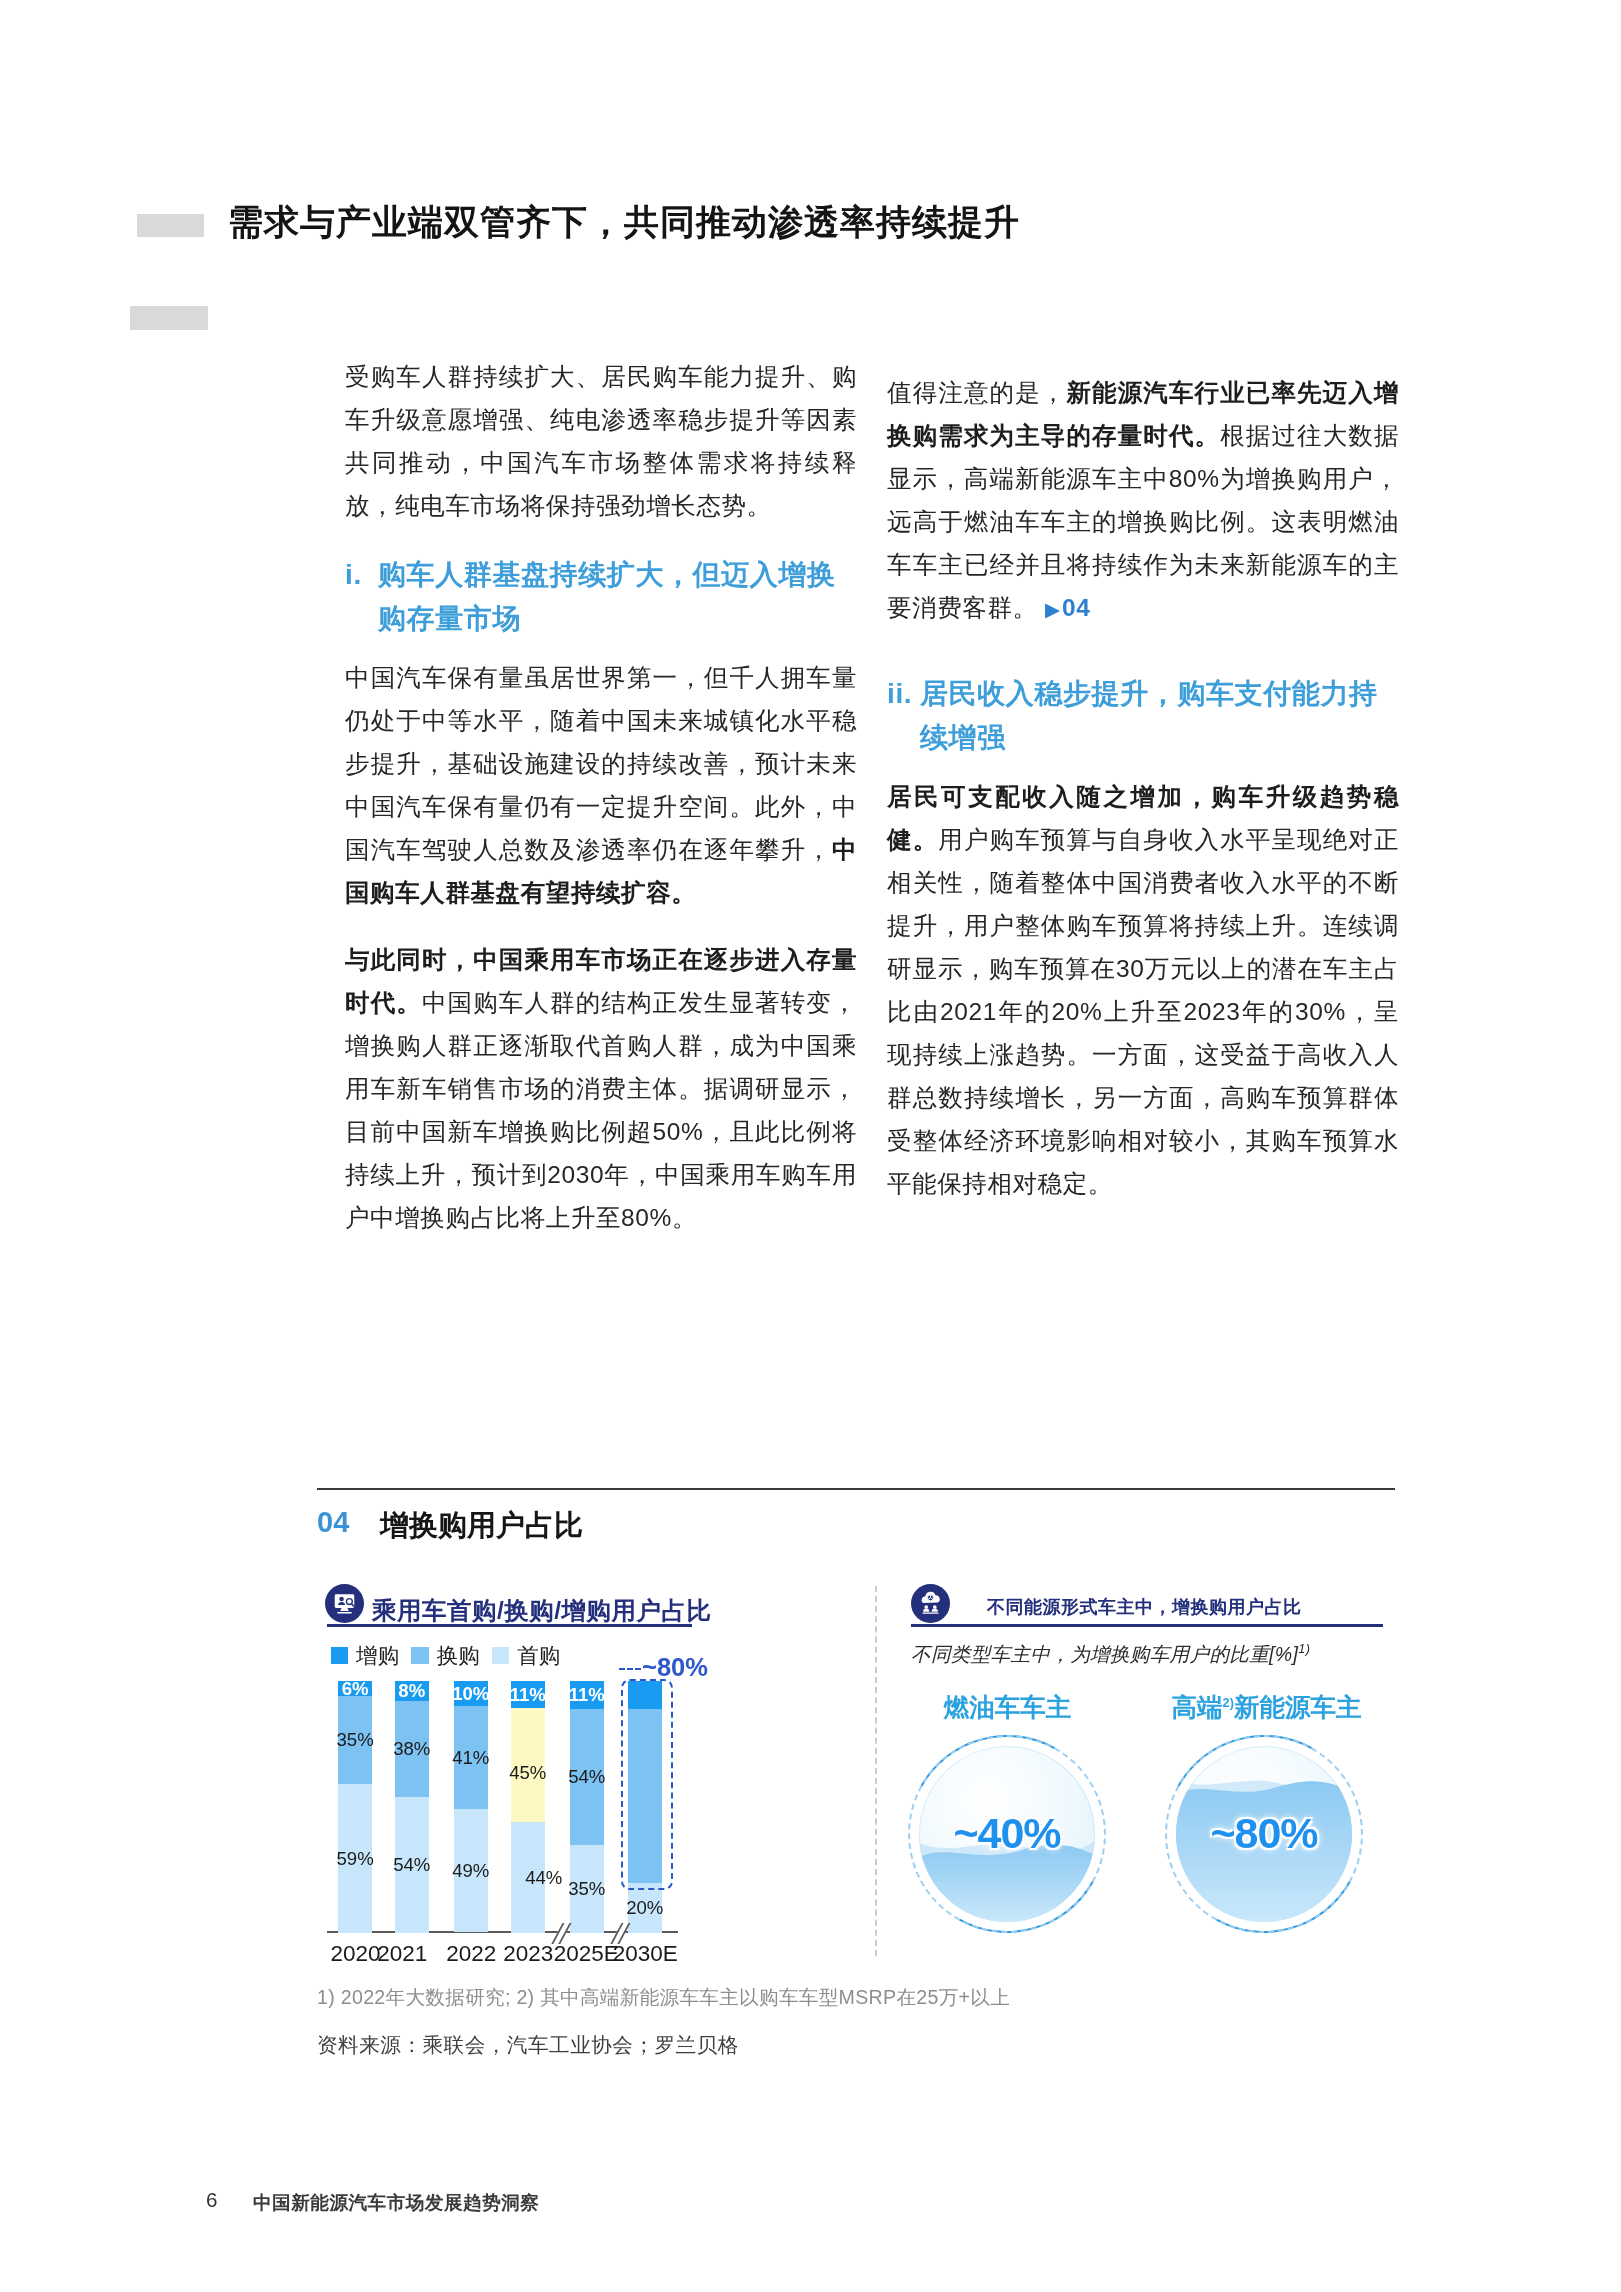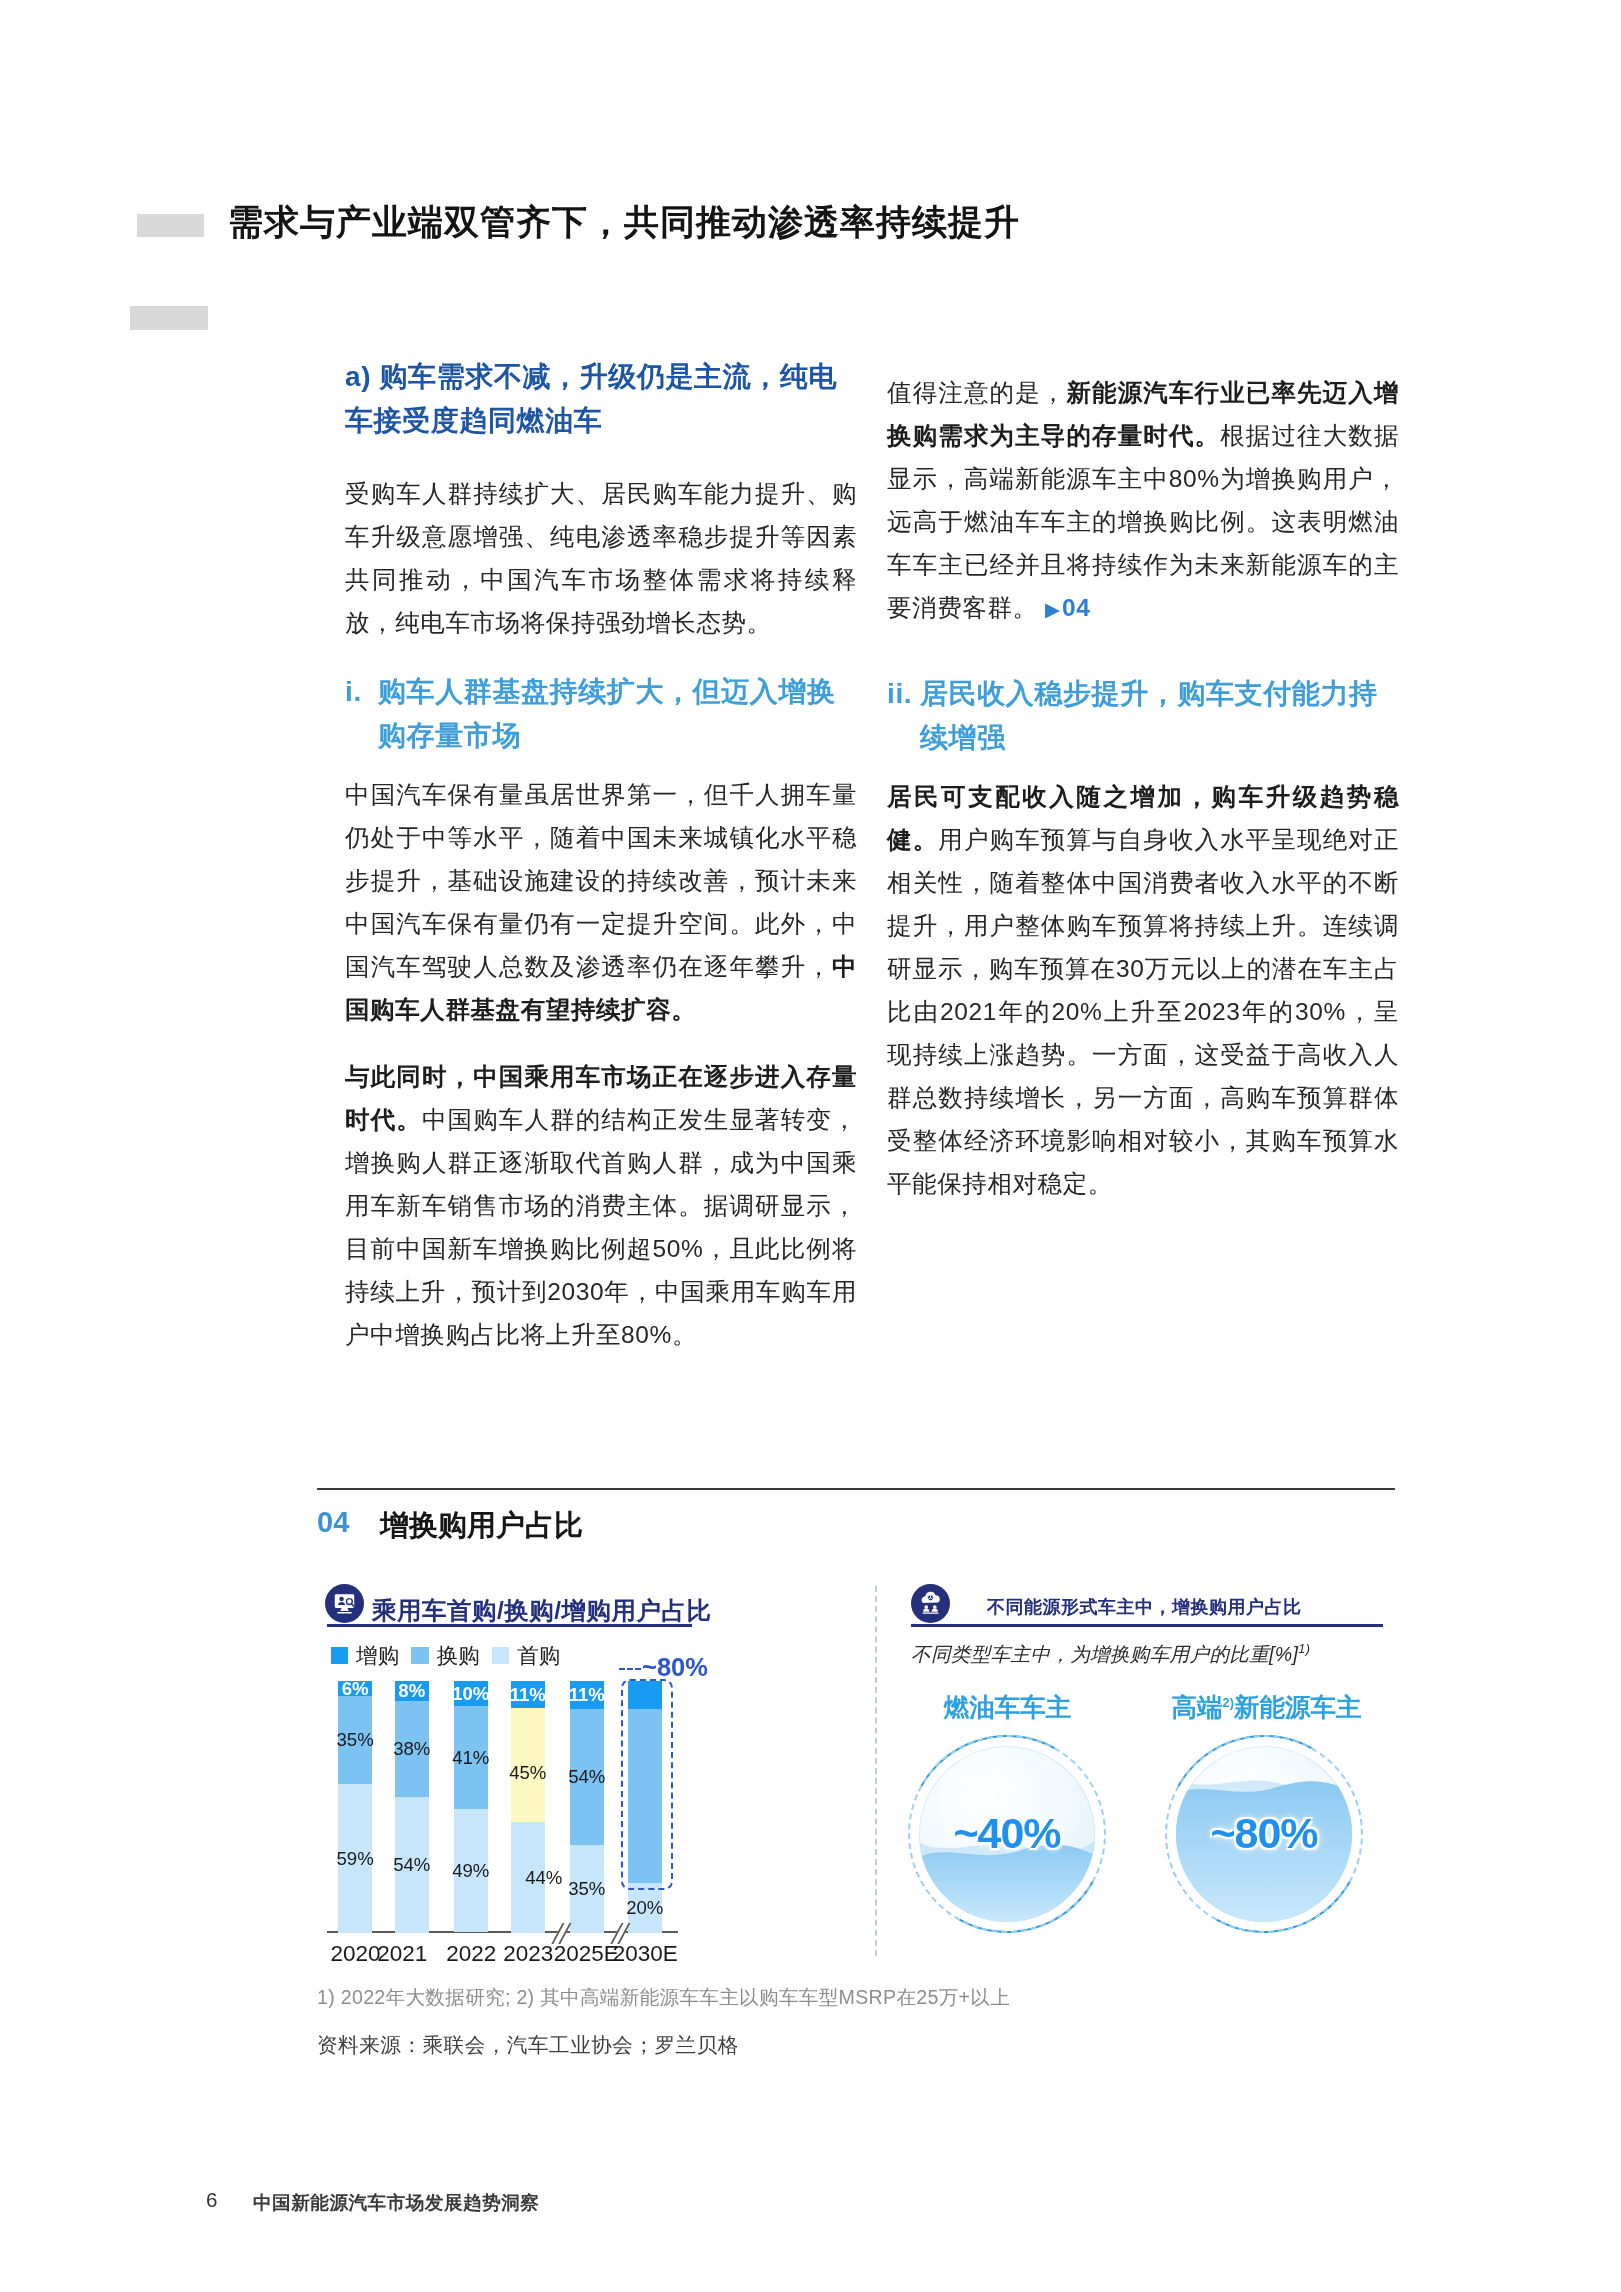--- a/index.html
+++ b/index.html
@@ -102,21 +102,20 @@
 <body>
 
 <div class="page">
 
   <div class="deco-block deco-1"></div>
   <div class="deco-block deco-2"></div>
 
   <h1 class="page-title">需求与产业端双管齐下，共同推动渗透率持续提升</h1>
 
   <div class="col col-left">
-    <div class="h-a">a) 购车需求不减，升级仍是主流，纯电车接受度趋同燃油车</div>
     <p class="p1">受购车人群持续扩大、居民购车能力提升、购车升级意愿增强、纯电渗透率稳步提升等因素共同推动，中国汽车市场整体需求将持续释放，纯电车市场将保持强劲增长态势。</p>
     <div class="h-roman">
       <span class="rn">i.</span>
       <span class="rt">购车人群基盘持续扩大，但迈入增换购存量市场</span>
     </div>
     <p class="pL2"><span>中国汽车保有量虽居世界第一，但千人拥车量仍处于中等水平，随着中国未来城镇化水平稳步提升，基础设施建设的持续改善，预计未来中国汽车保有量仍有一定提升空间。此外，中国汽车驾驶人总数及渗透率仍在逐年攀升，</span><b class="seg-bold">中国购车人群基盘有望持续扩容。</b></p>
     <p><b class="seg-bold">与此同时，中国乘用车市场正在逐步进入存量时代。</b><span>中国购车人群的结构正发生显著转变，增换购人群正逐渐取代首购人群，成为中国乘用车新车销售市场的消费主体。据调研显示，目前中国新车增换购比例超50%，且此比例将持续上升，预计到2030年，中国乘用车购车用户中增换购占比将上升至80%。</span></p>
   </div>
 
   <div class="col col-right">

